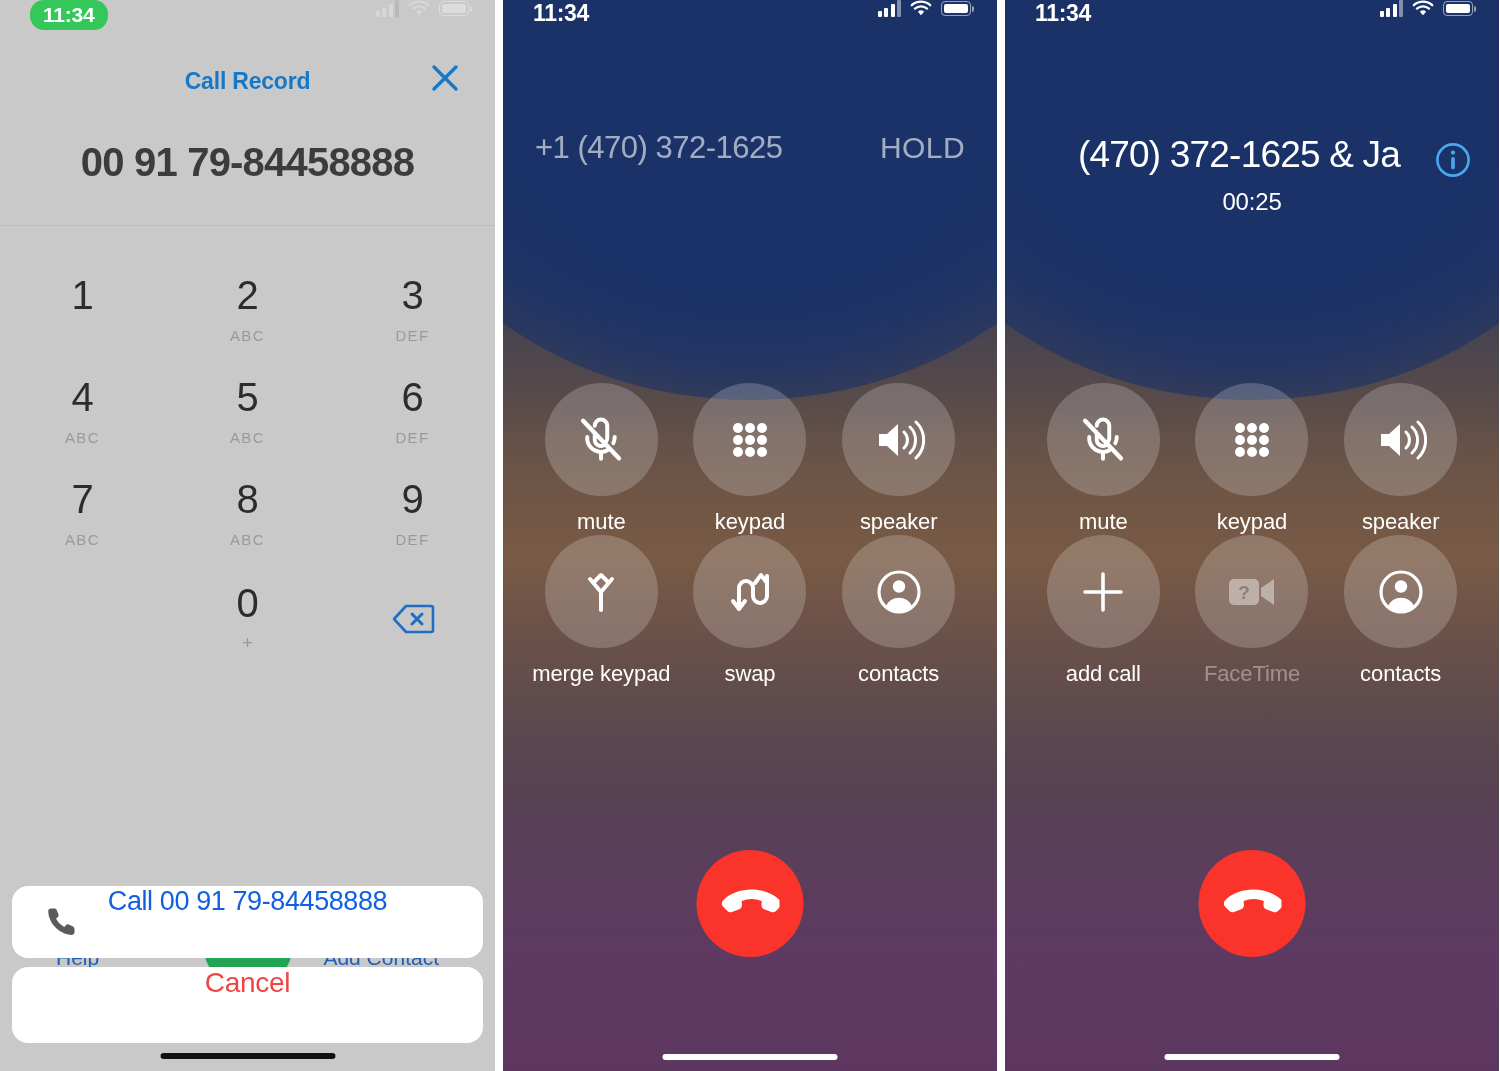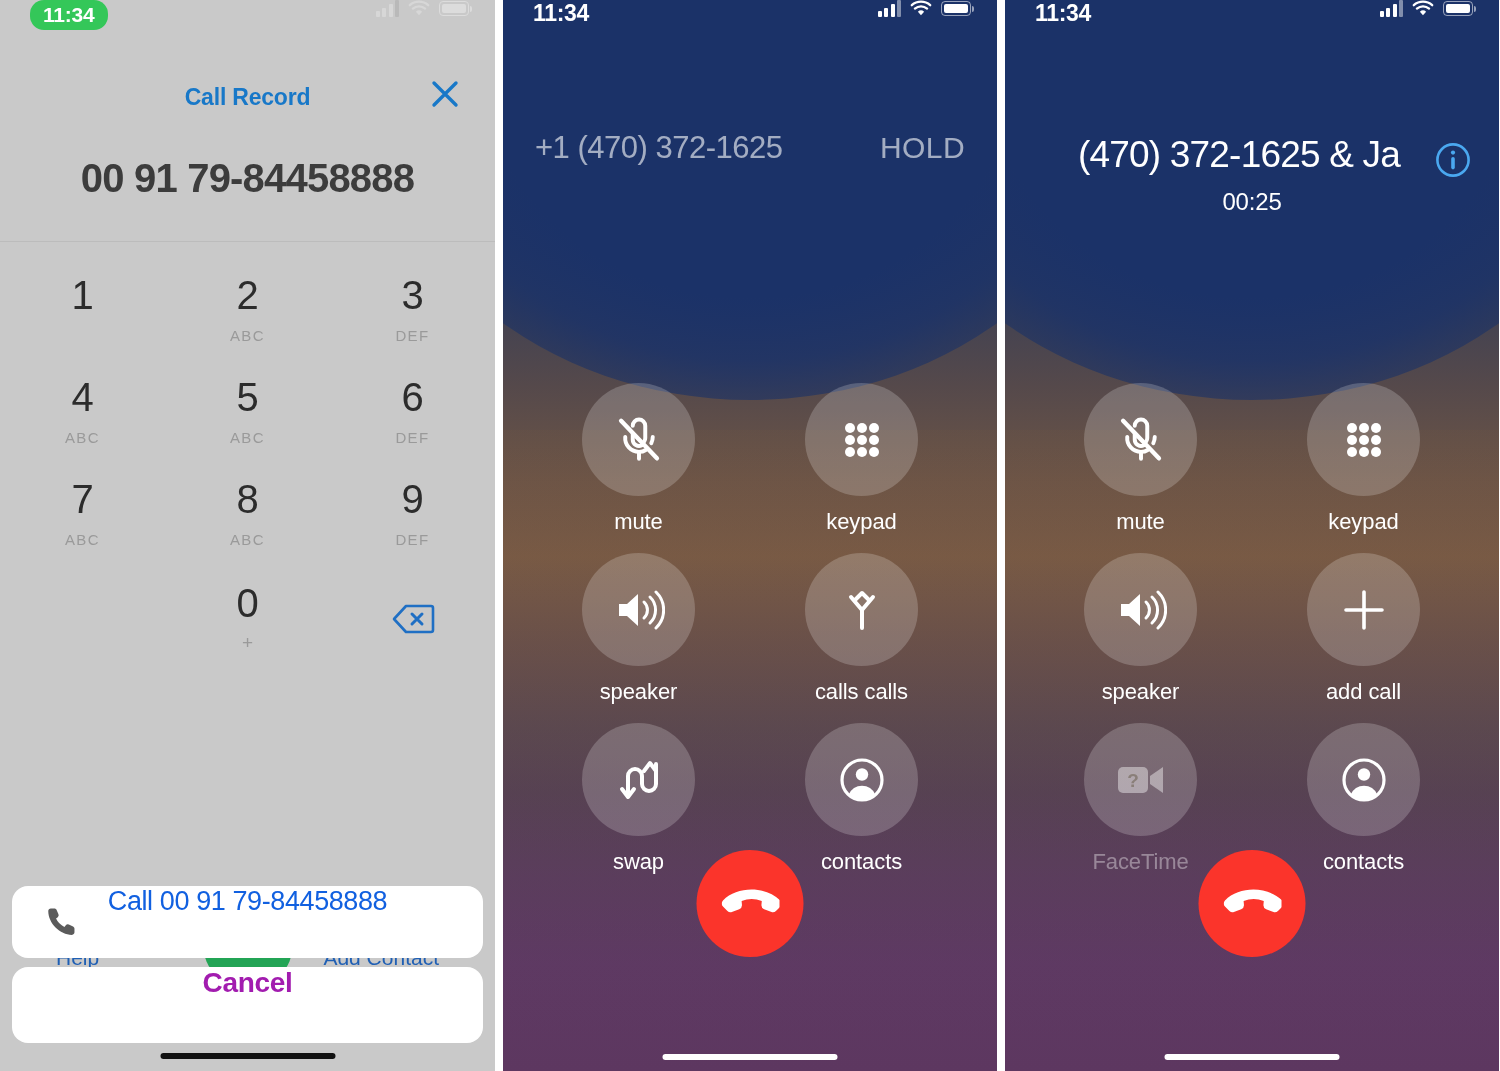--- a/index.html
+++ b/index.html
@@ -55,21 +55,21 @@
   .dark .batt .fill { background: #ffffff; }
   .batt:after {
     content: ""; position: absolute; right: -4px; top: 4px;
     width: 2.4px; height: 6px; border-radius: 0 2px 2px 0;
   }
   .light .batt:after { background: #dcdcdc; }
   .dark .batt:after { background: rgba(255,255,255,.55); }
 
   
   .dialer-head {
-    position: absolute; top: 52px; left: 0; right: 0; height: 190px;
+    position: absolute; top: 36px; left: 0; right: 0; height: 190px;
     background: #c9c9c9; border-bottom: 1px solid #bcbcbc;
   }
   .dh-title {
     position: absolute; top: 32px; left: 0; right: 0; text-align: center;
     color: #1878c8; font-size: 23px; font-weight: bold; letter-spacing: -.2px;
   }
   .dh-close {
     position: absolute; top: 22px; right: 30px; width: 40px; height: 40px;
     color: #1878c8; cursor: pointer;
   }
@@ -108,21 +108,21 @@
   .sheet {
     position: absolute; left: 12px; right: 12px;
     background: #ffffff; border-radius: 16px; z-index: 10;
     display: flex; align-items: flex-start; justify-content: center;
     box-shadow: 0 0 0 rgba(0,0,0,0);
   }
   .sheet-call { bottom: 113px; height: 72px; gap: 0; }
   .sheet-call .ph-ic { position: absolute; left: 33px; top: 50%; transform: translateY(-50%); }
   .sheet-call .lbl { color: #1160e0; font-size: 27px; letter-spacing: -.4px; }
   .sheet-cancel { bottom: 28px; height: 76px; }
-  .sheet-cancel .lbl { color: #a21caf; font-size: 28px; font-weight: bold; letter-spacing: -.3px; }
+  .sheet-cancel .lbl { color: #ef4444; font-size: 28px; font-weight: normal; letter-spacing: -.3px; }
 
   .home-dark { position: absolute; bottom: 12px; left: 50%; transform: translateX(-50%);
     width: 175px; height: 6px; border-radius: 3px; background: #111111; z-index: 20; }
   .home-light { position: absolute; bottom: 11px; left: 50%; transform: translateX(-50%);
     width: 175px; height: 6px; border-radius: 3px; background: #ffffff; z-index: 20; }
 
   
   .callbg {
     position: absolute; inset: 0;
     background:
@@ -163,22 +163,22 @@
   .call-head-merged { position: absolute; top: 134px; left: 0; right: 0; z-index: 6; text-align: center; }
   .chm-title {
     color: #ffffff; font-size: 37px; letter-spacing: -.8px;
     white-space: nowrap; overflow: hidden; margin: 0 66px 0 40px;
   }
   .chm-info { position: absolute; right: 28px; top: 8px; cursor: pointer; }
   .chm-timer { color: #ffffff; font-size: 24px; margin-top: 12px; letter-spacing: -.2px; }
 
   .grid {
     position: absolute; top: 383px; left: 0; right: 0; z-index: 6;
-    display: grid; grid-template-columns: repeat(2, 1fr);
-    row-gap: 18px; padding: 0 24px;
+    display: grid; grid-template-columns: repeat(3, 1fr);
+    padding: 0 24px;
   }
   .gitem { display: flex; flex-direction: column; align-items: center; cursor: pointer; }
   .circ {
     width: 113px; height: 113px; border-radius: 50%;
     background: rgba(255,255,255,.20);
     display: flex; align-items: center; justify-content: center;
   }
   .glabel { color: #ffffff; font-size: 22px; margin-top: 13px; letter-spacing: -.1px; }
   .gitem.disabled .glabel { color: rgba(255,255,255,.38); }
 
@@ -386,21 +386,21 @@
 
       <div class="gitem">
         <div class="circ">
           <svg width="48" height="48" viewBox="0 0 48 48" fill="none" stroke="#fff" stroke-width="4" stroke-linecap="round" stroke-linejoin="round">
             <path d="M24 42 V24"></path>
             <path d="M24 24 L13 11"></path>
             <path d="M24 24 L35 11"></path>
             <path d="M17 14 L24 7 L31 14"></path>
           </svg>
         </div>
-        <div class="glabel">calls calls</div>
+        <div class="glabel">merge keypad</div>
       </div>
 
       <div class="gitem">
         <div class="circ">
           <svg width="46" height="48" viewBox="0 0 46 48" fill="none" stroke="#fff" stroke-width="4" stroke-linecap="round" stroke-linejoin="round">
             <path d="M12 40 V20 a7 7 0 0 1 14 0 V28 a7 7 0 0 0 14 0 V8"></path>
             <path d="M6 33 L12 41 L18 33"></path>
             <path d="M34 15 L40 7 L46 15" transform="translate(-6,0)"></path>
           </svg>
         </div>

